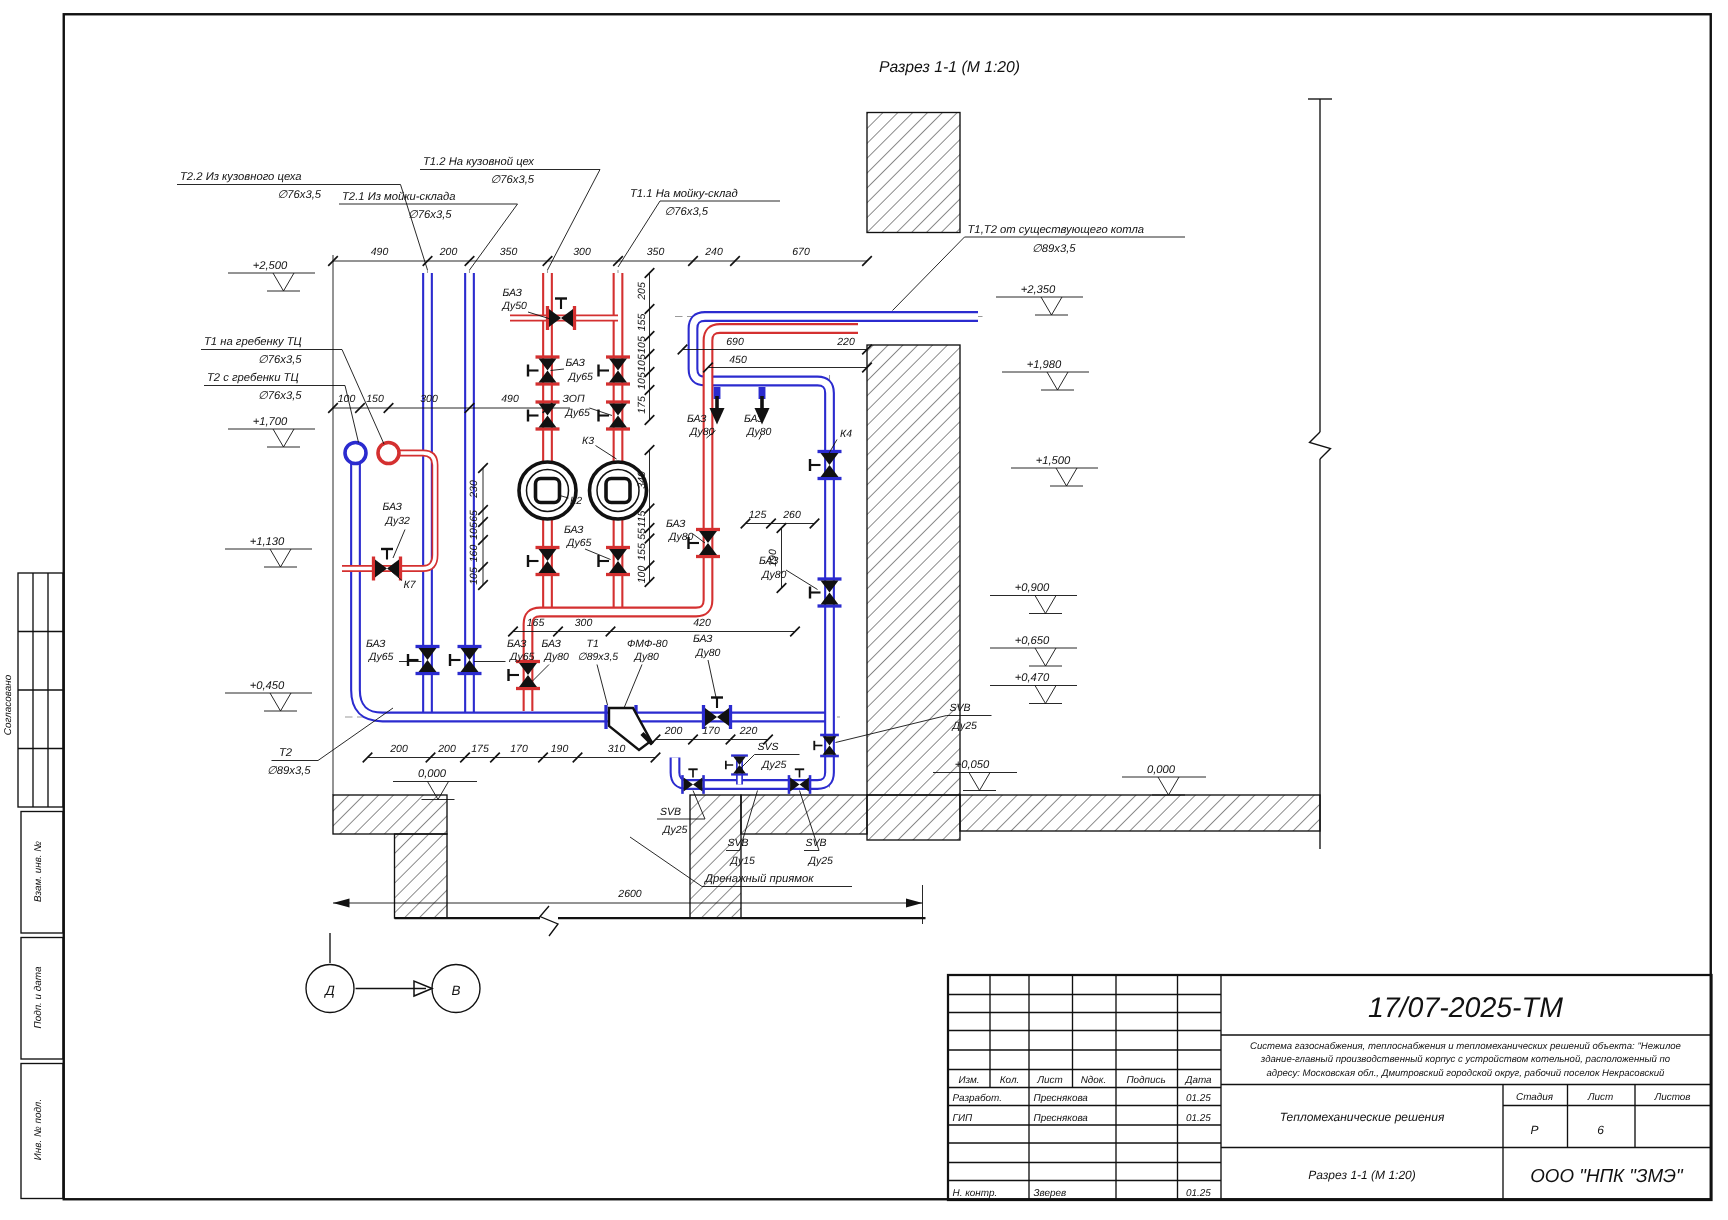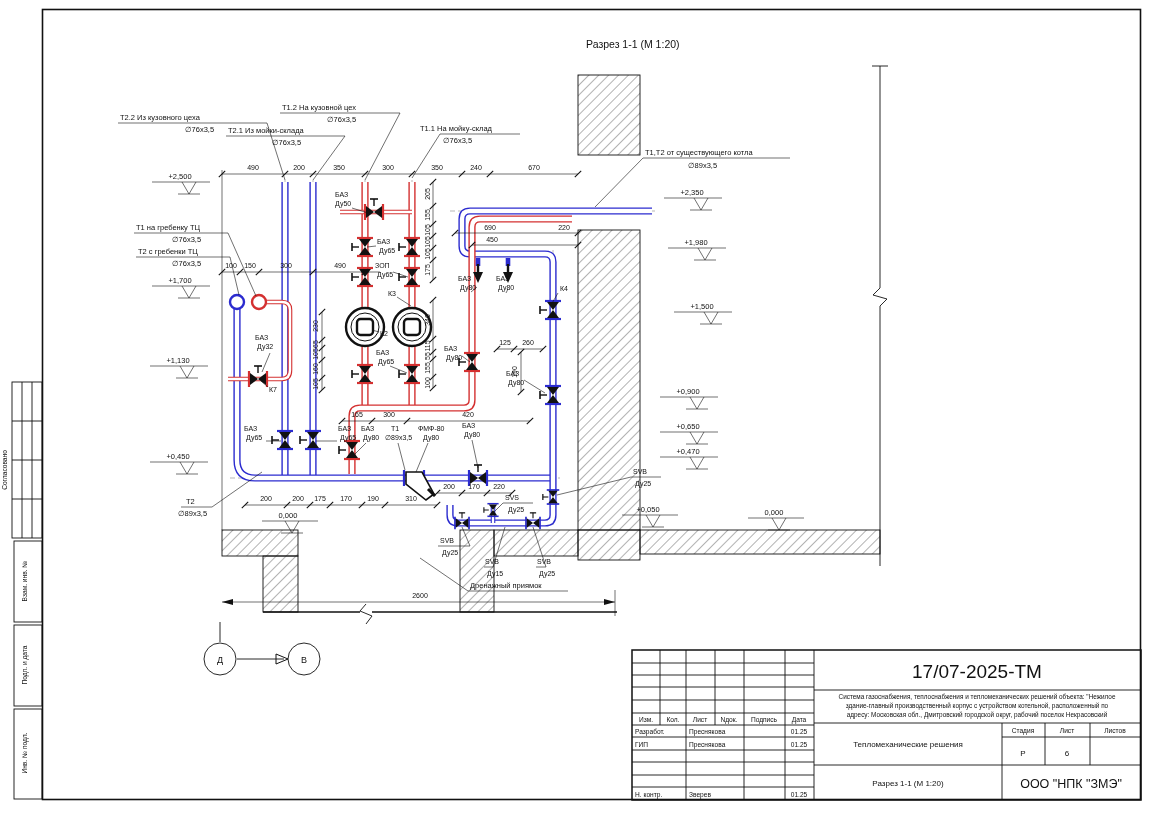--- a/index.html
+++ b/index.html
@@ -1,17 +1,17 @@
 <!DOCTYPE html>
 <html><head>
 <meta charset="utf-8">
 <style>
   html,body{margin:0;padding:0;background:#fff;}
   .sheet{position:relative;width:1152px;height:813px;background:#fff;overflow:hidden;
-         font-family:"Liberation Sans",sans-serif;}
+         font-family:"Liberation Sans",sans-serif;font-style:italic;}
   svg text{font-family:"Liberation Sans",sans-serif;fill:#111;}
   .t6{font-size:6.4px}.t65{font-size:6.6px}.t7{font-size:7px}.t75{font-size:7.5px}
   .t8{font-size:8px}.t9{font-size:9px}.t10{font-size:10.5px}.t12{font-size:12.5px}.t19{font-size:19px}
   .mid{text-anchor:middle}
   .ln{stroke:#111;stroke-width:.9;fill:none}
   .lnt{stroke:#111;stroke-width:.6;fill:none}
   .thk{stroke:#111;stroke-width:1.5;fill:none}
   .cl{stroke:#9a9a9a;stroke-width:.7;stroke-dasharray:5 3;fill:none}
   .po-r{stroke:#d43030;fill:none;stroke-width:7.2;stroke-linecap:butt}
   .po-b{stroke:#2b2bcf;fill:none;stroke-width:7.2;stroke-linecap:butt}

